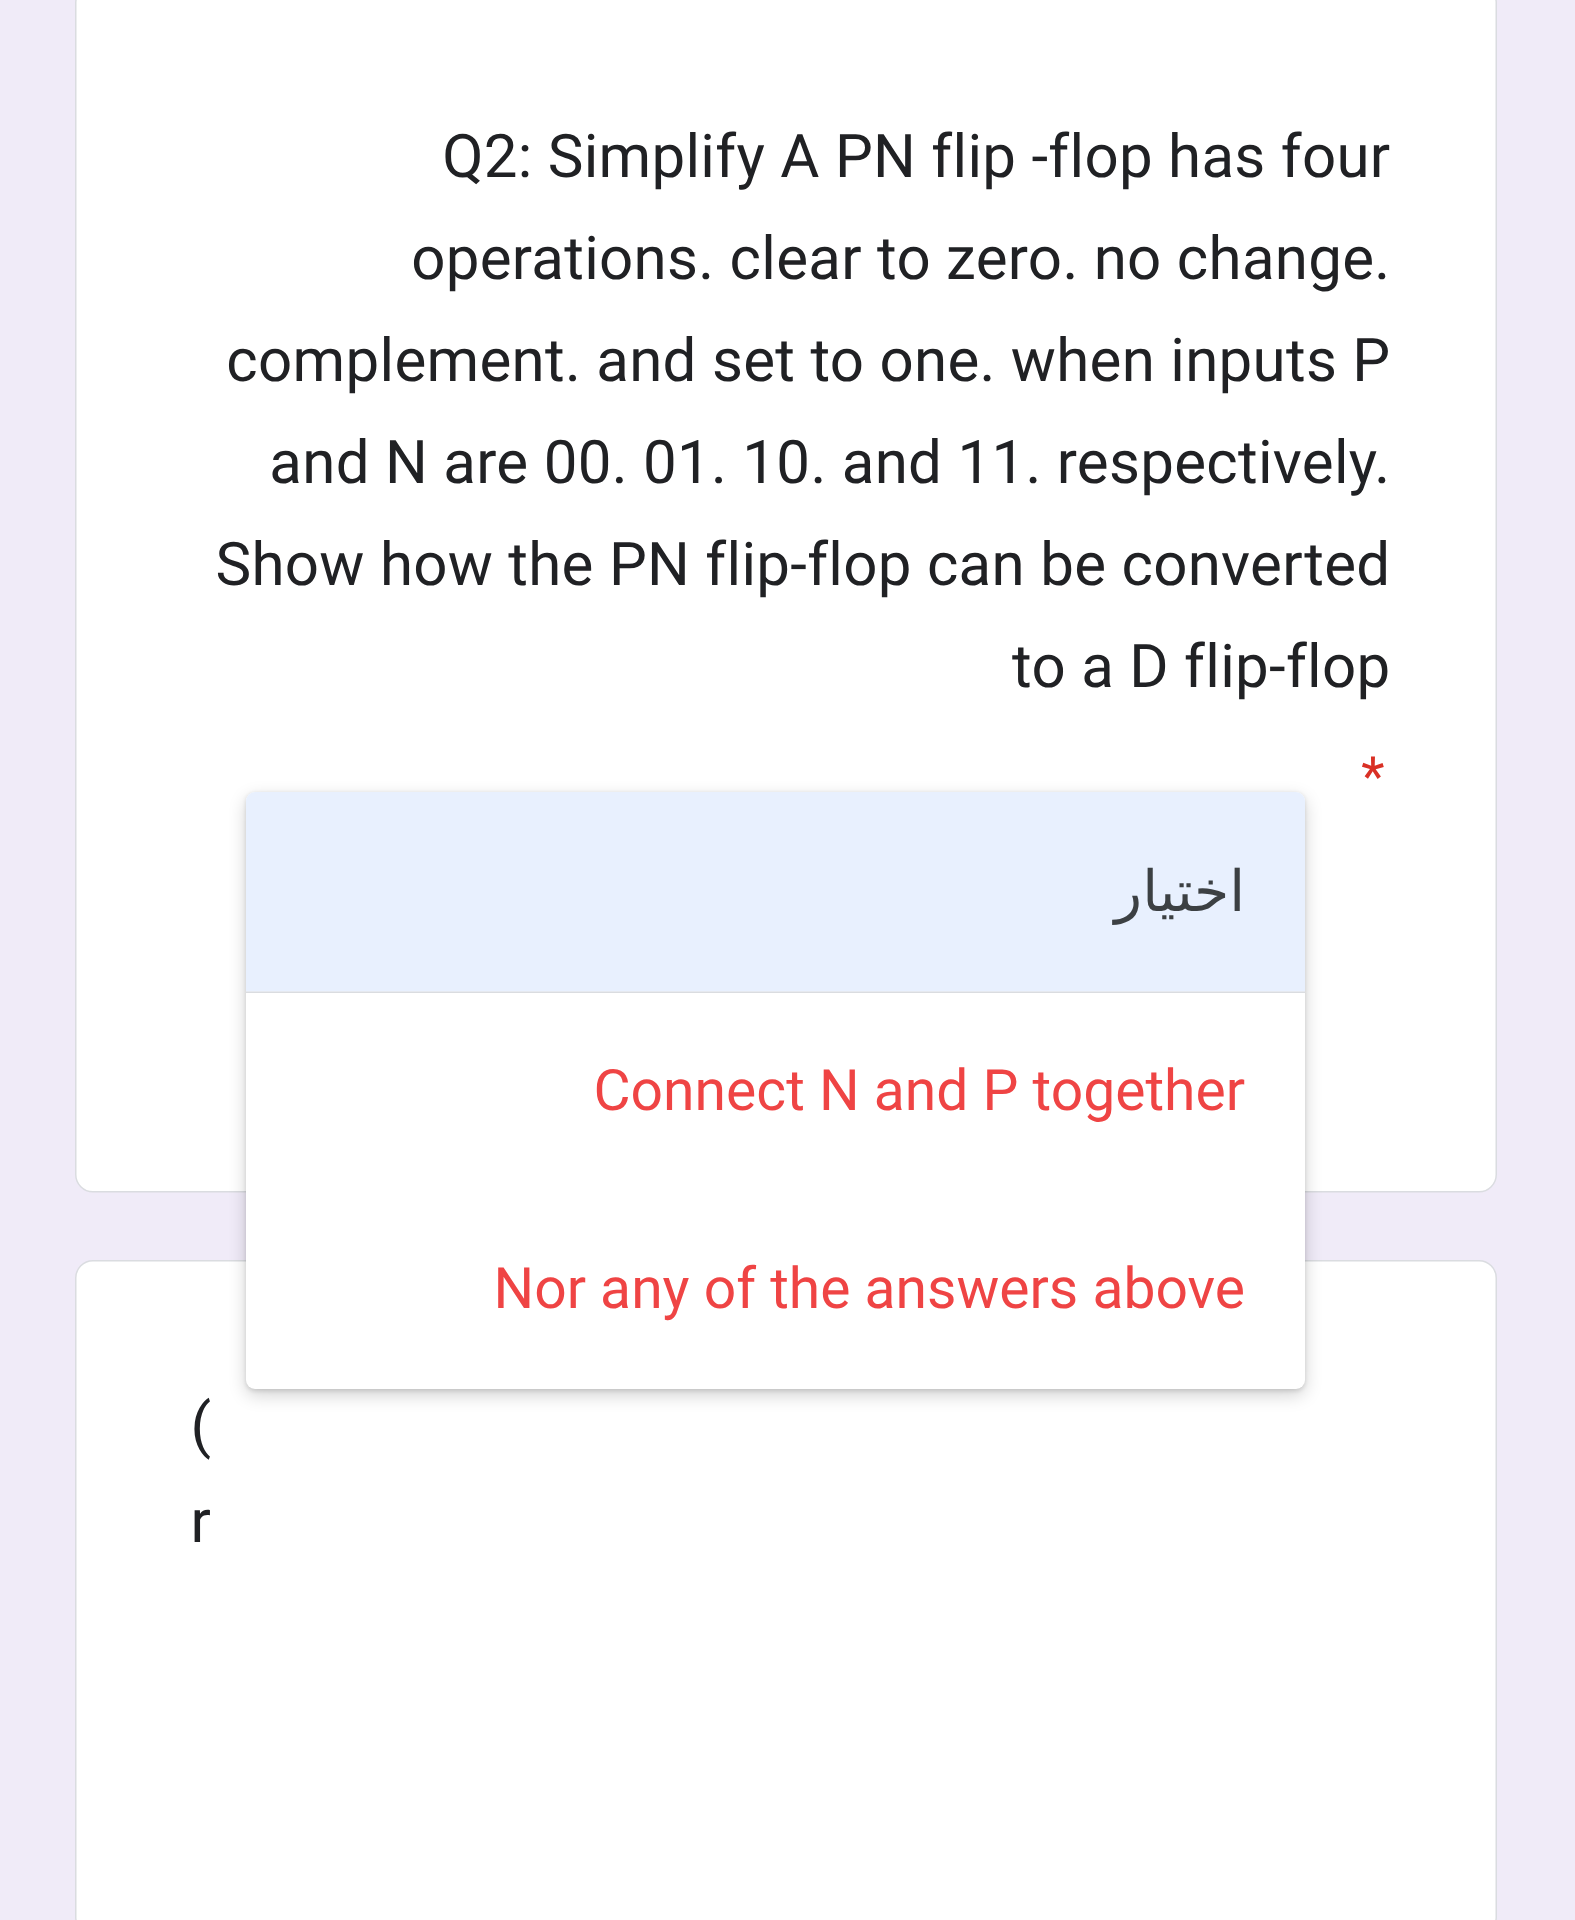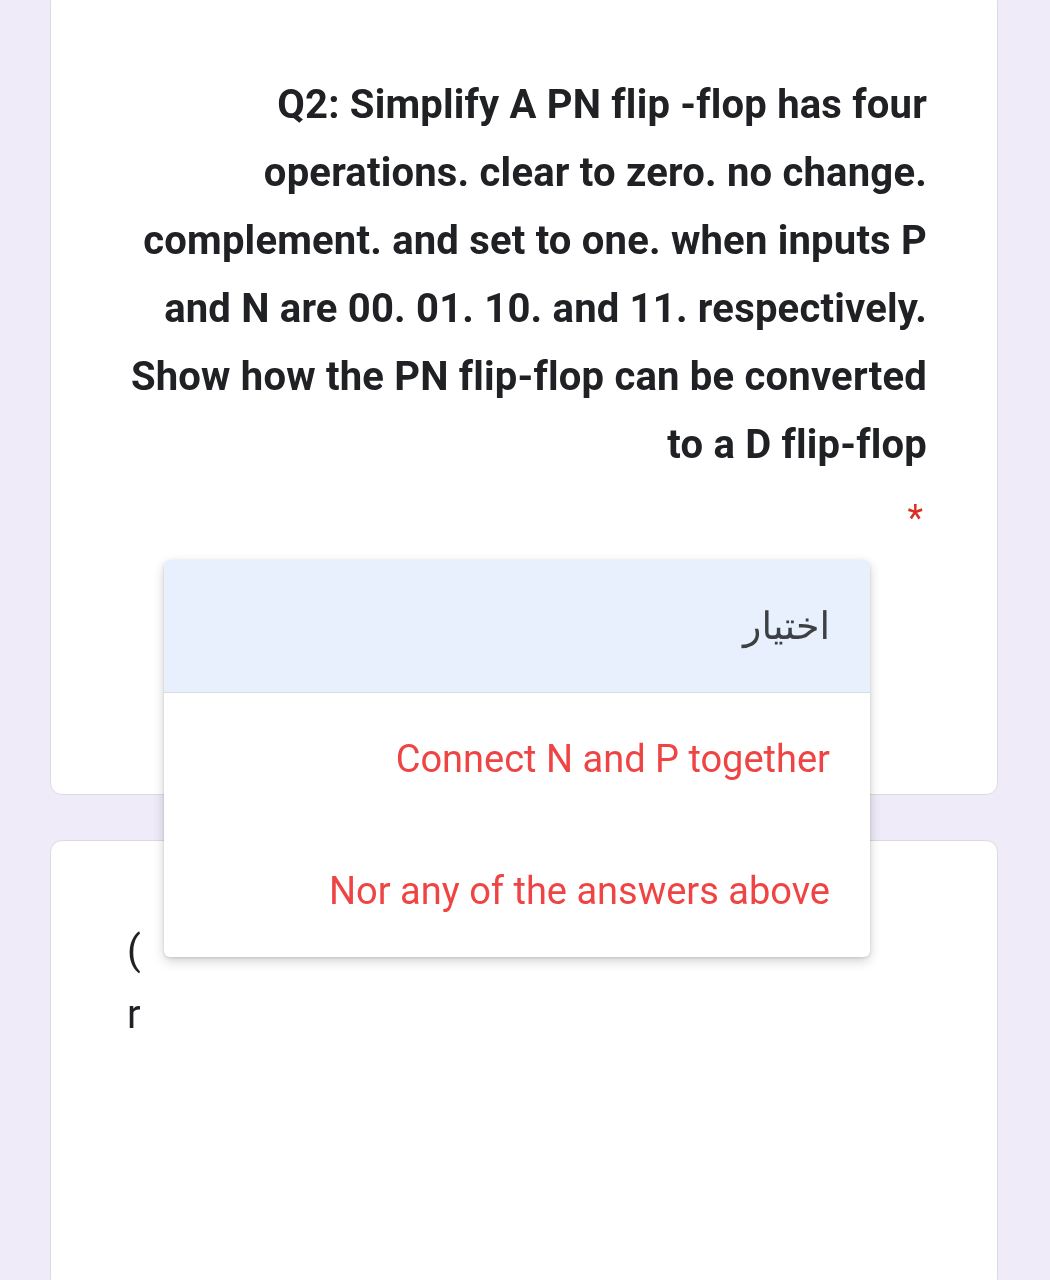--- a/index.html
+++ b/index.html
@@ -28,21 +28,21 @@
       left: 50px;
       right: 52px;
       padding: 80px 70px 50px 70px;
       height: 805px;
     }
     .question-text {
       font-size: 40px;
       line-height: 1.7;
       color: #202124;
       text-align: right;
-      font-weight: 700;
+      font-weight: 400;
       letter-spacing: 0.2px;
     }
     .required-star {
       color: #d93025;
       font-size: 36px;
       display: block;
       text-align: right;
       margin-top: 18px;
       margin-right: 4px;
     }
@@ -57,21 +57,21 @@
     .obscured-text {
       position: absolute;
       left: 76px;
       top: 78px;
       font-size: 40px;
       color: #202124;
       line-height: 1.6;
     }
     .dropdown-panel {
       position: absolute;
-      top: 560px;
+      top: 528px;
       left: 164px;
       width: 706px;
       background: #ffffff;
       box-shadow: 0 1px 3px rgba(0,0,0,0.12), 0 4px 12px rgba(0,0,0,0.18);
       border-radius: 6px;
       z-index: 10;
       overflow: hidden;
     }
     .dropdown-selected {
       background: #e8f0fe;

